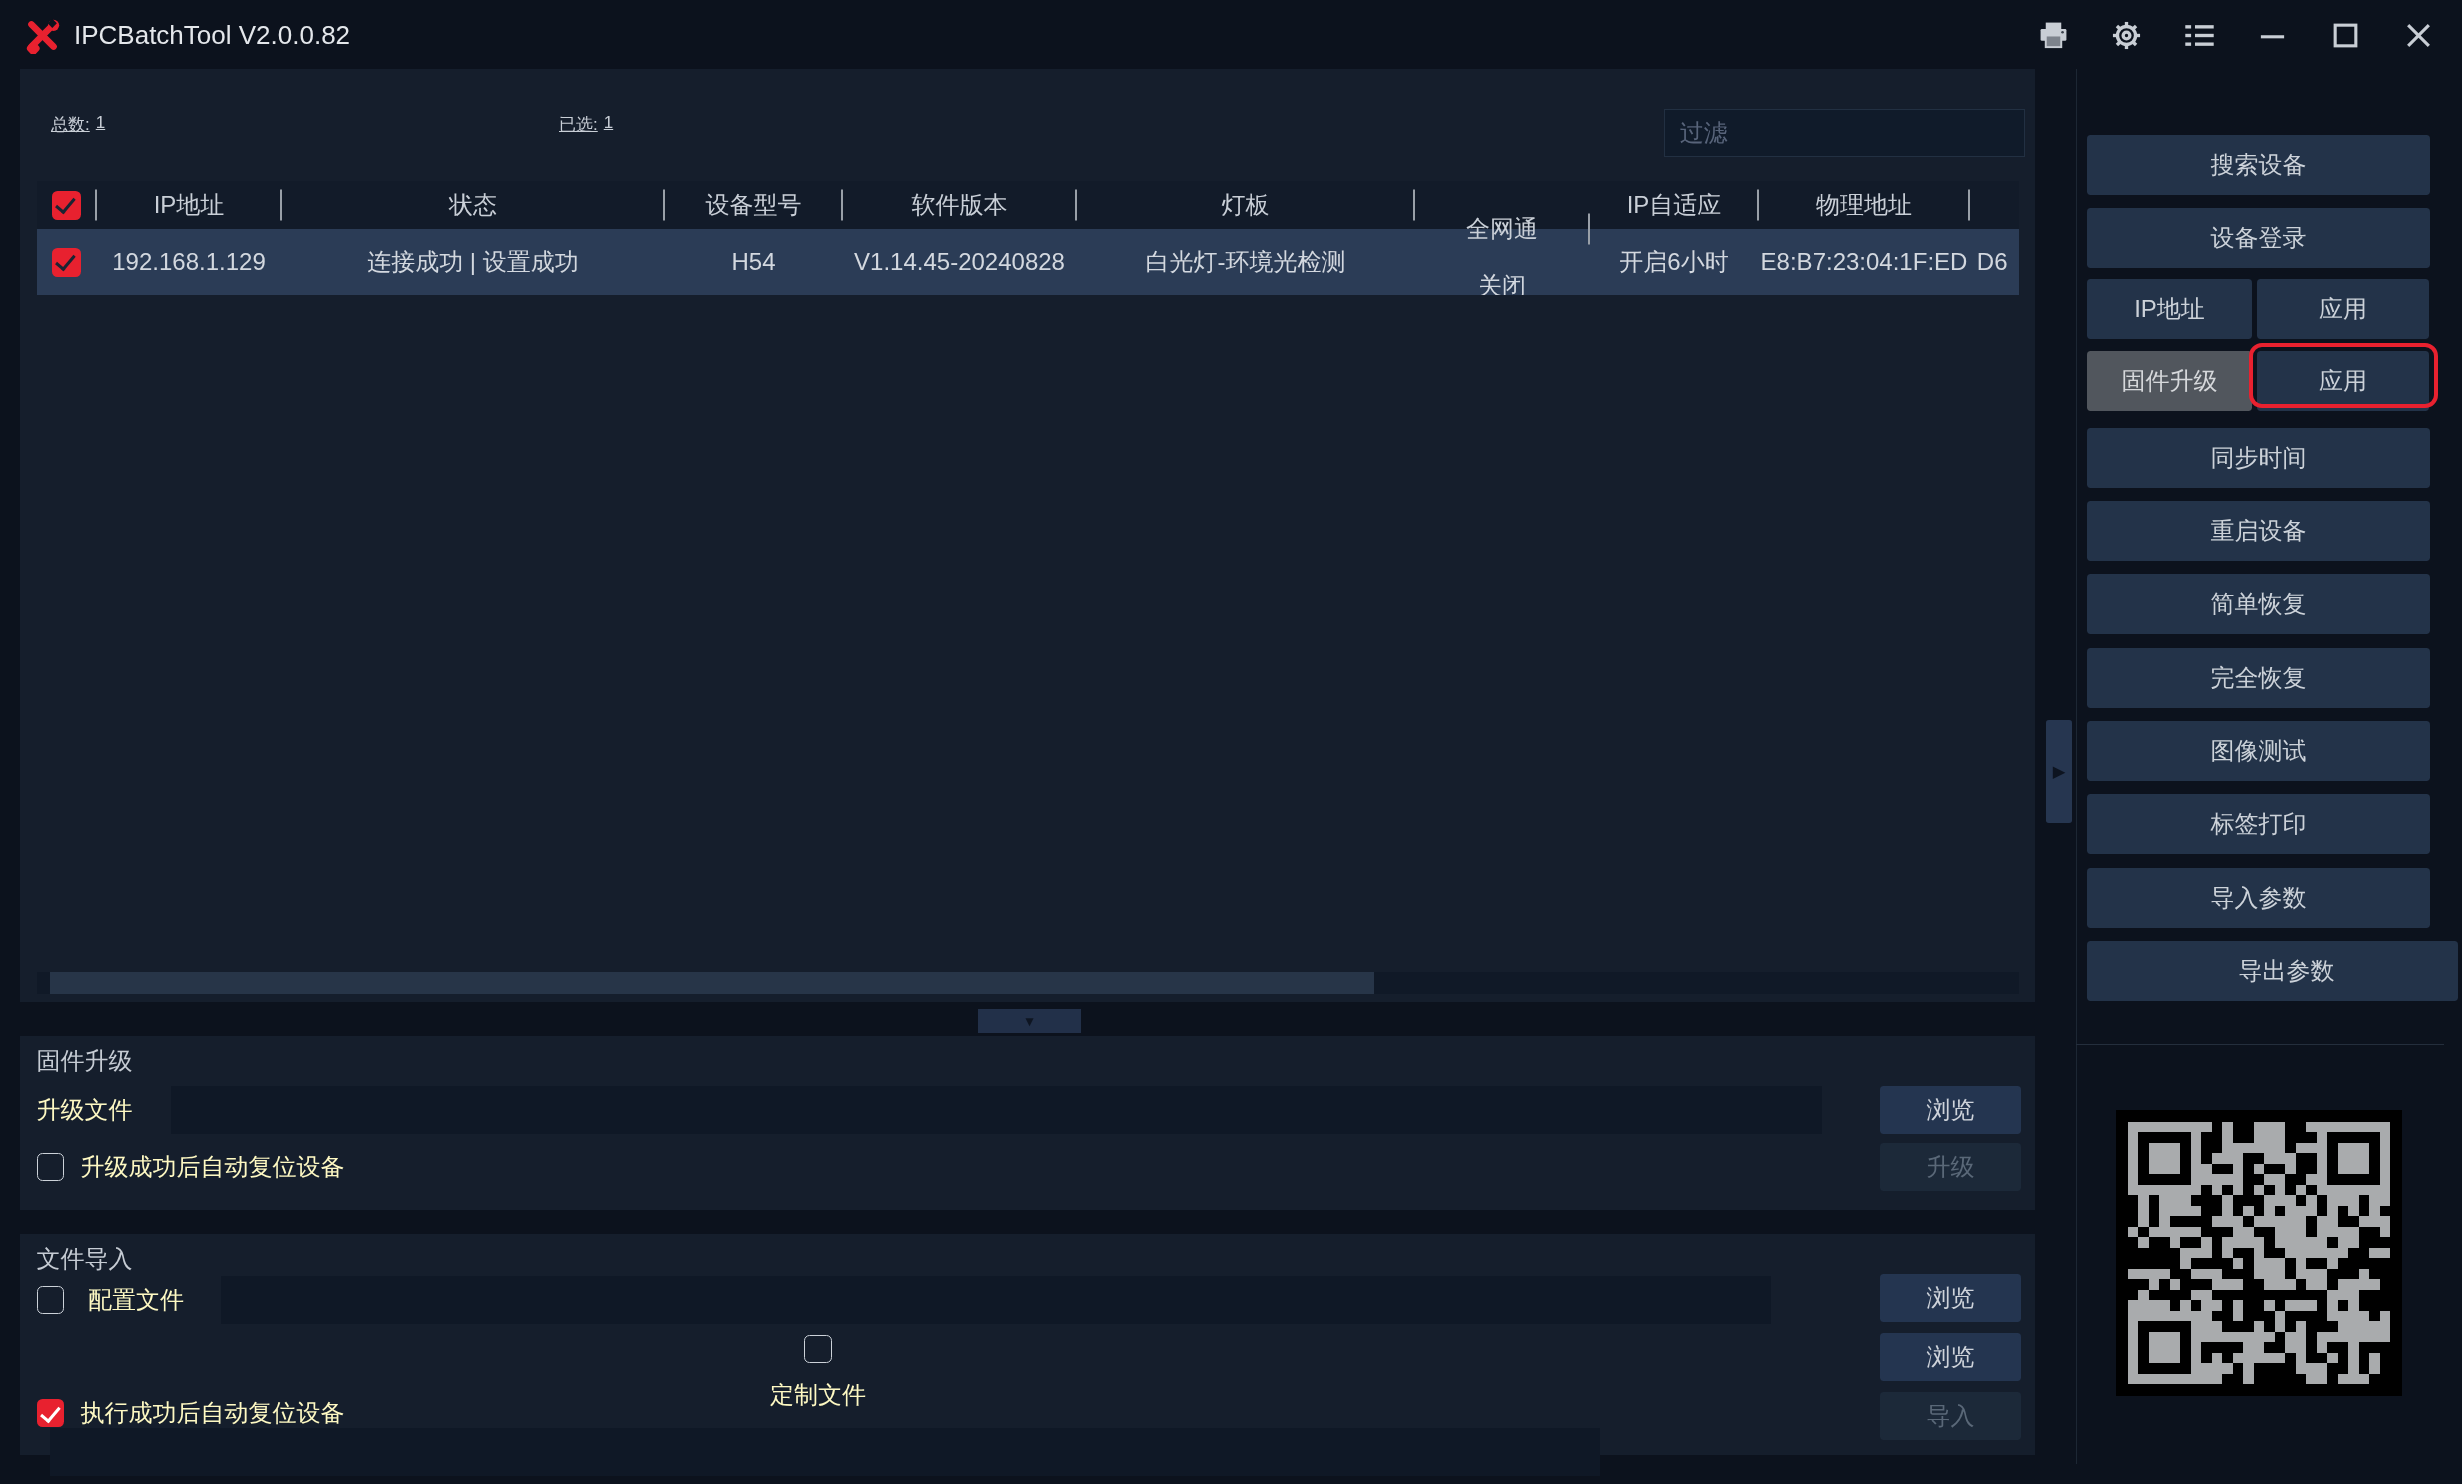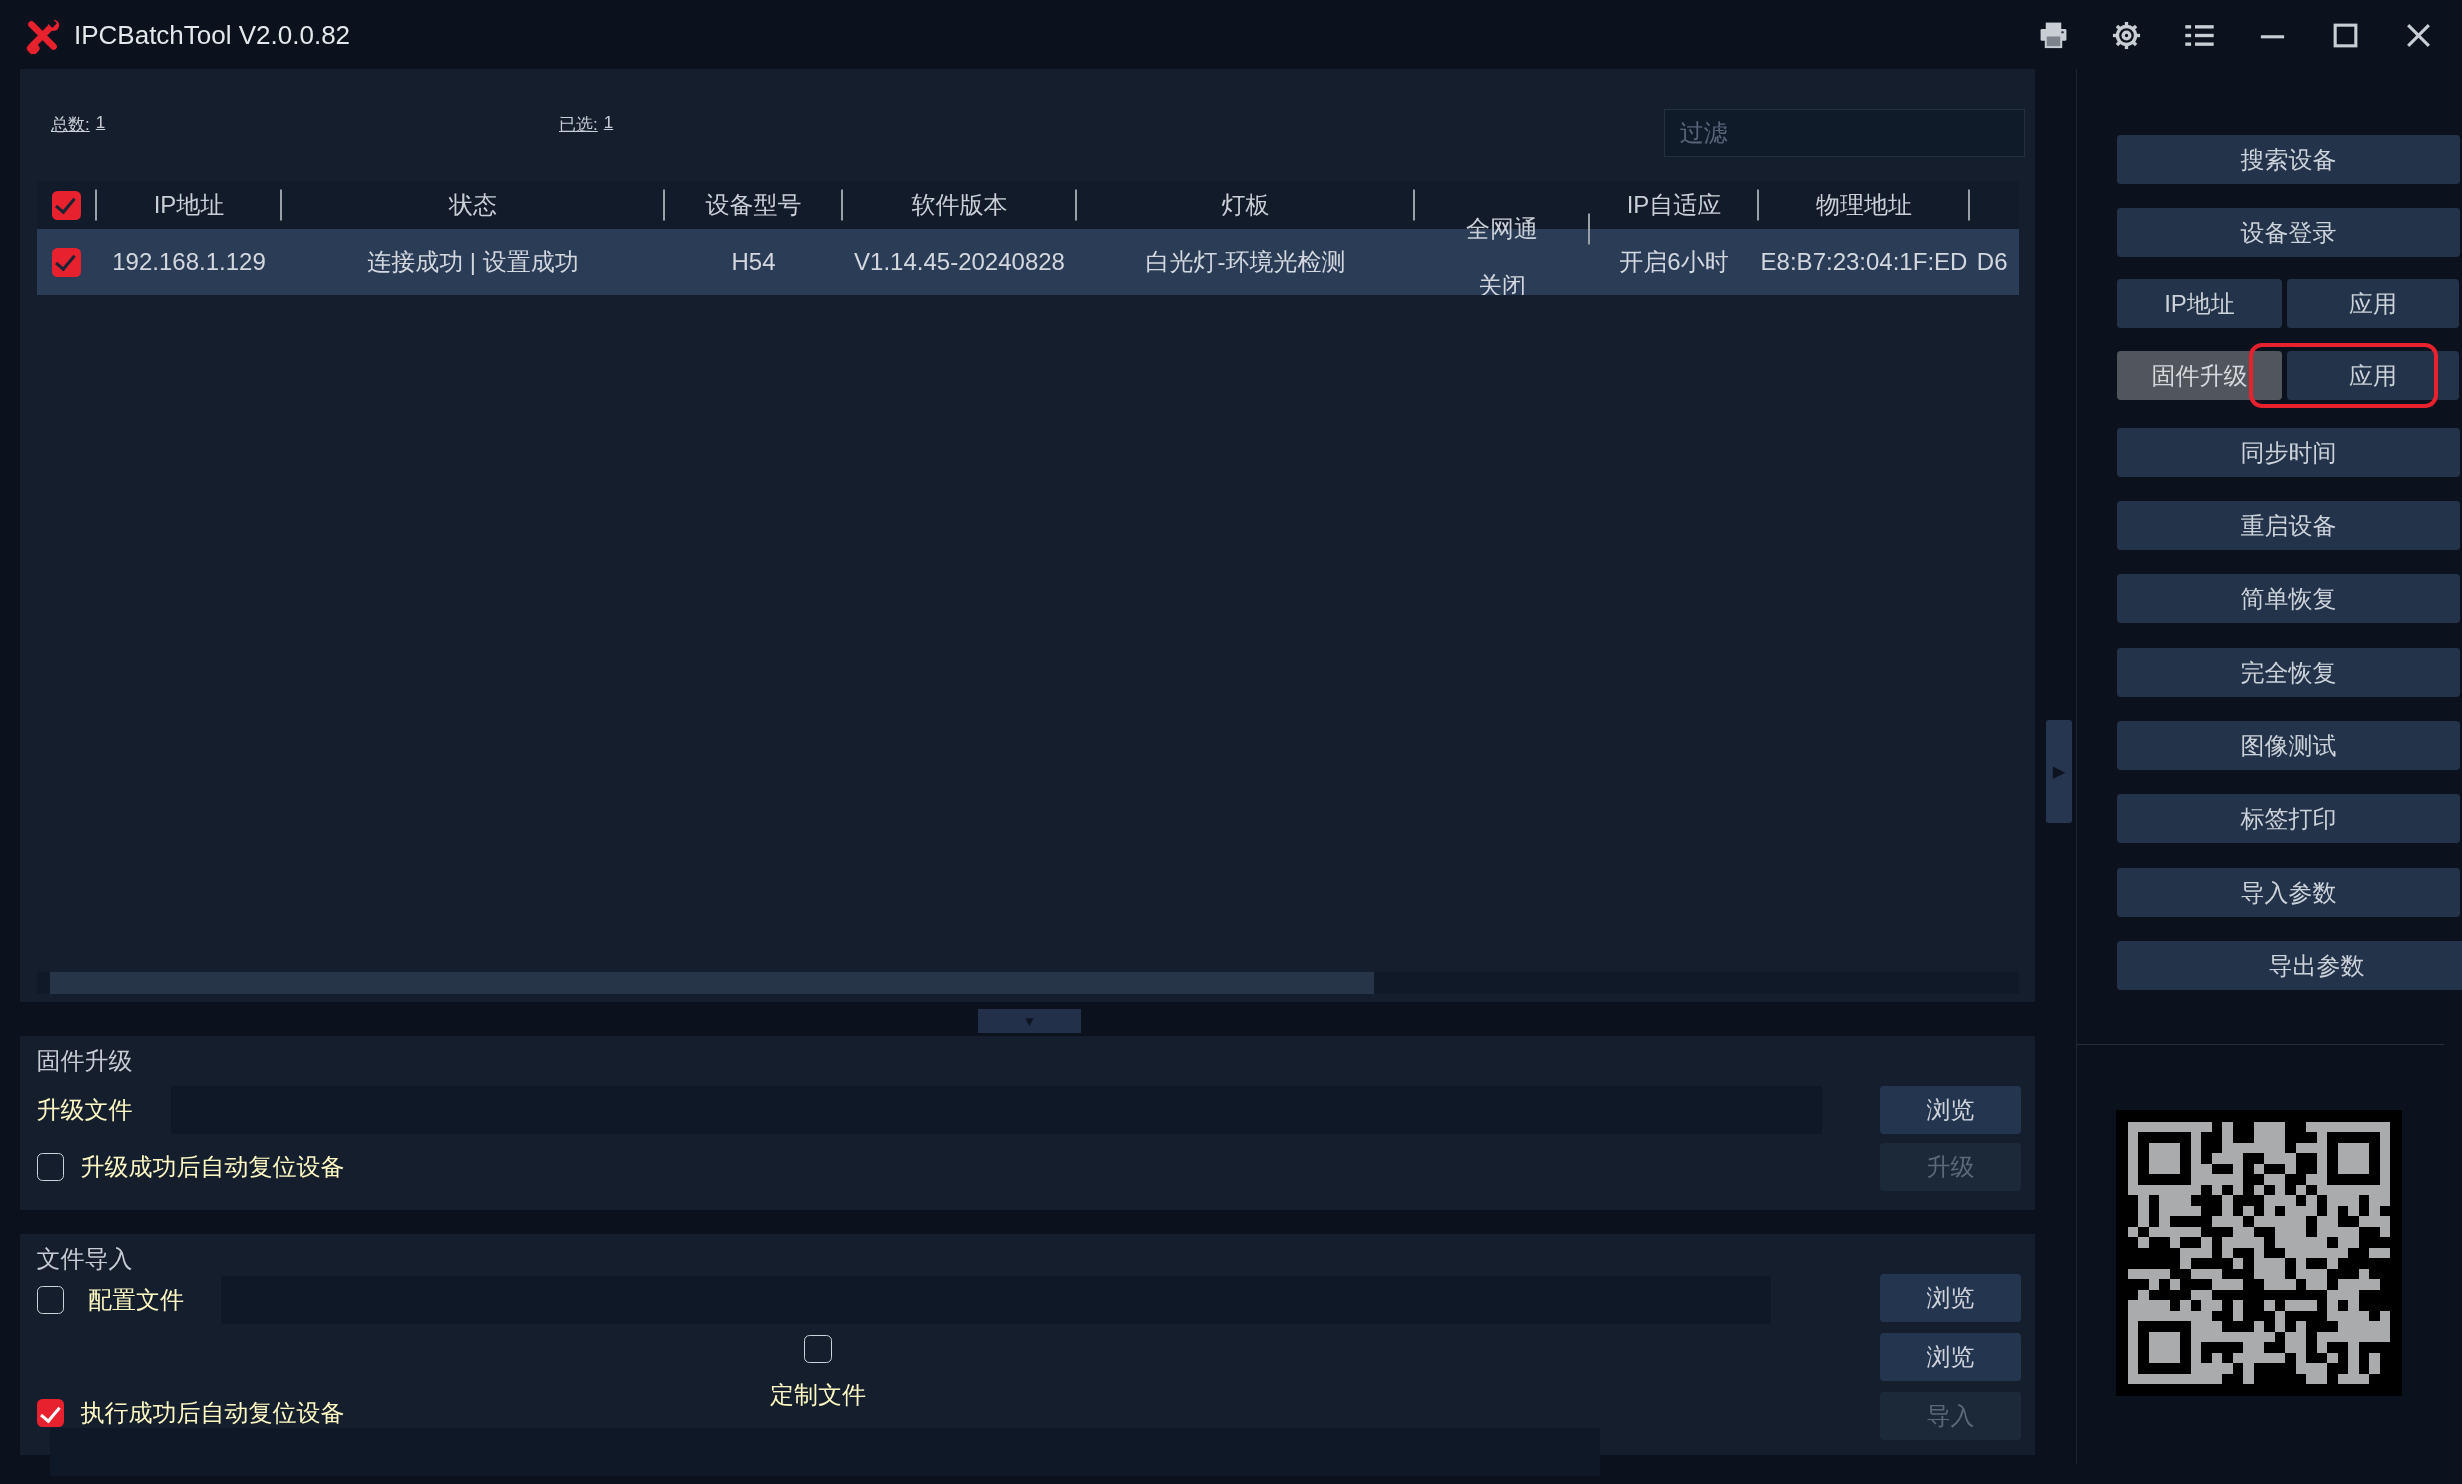--- a/index.html
+++ b/index.html
@@ -52,22 +52,22 @@
 
   
   .hscroll{position:absolute;left:16.5px;top:903px;width:1982px;height:22px;background:#101927;}
   .hthumb{position:absolute;left:13.7px;top:0;width:1324px;height:22px;background:#273548;cursor:pointer;}
   .collapse-btn{position:absolute;left:978px;top:1009px;width:103px;height:24px;background:#223049;
                 display:flex;align-items:center;justify-content:center;font-size:13.7px;color:#0e1522;cursor:pointer;}
   .splitter{position:absolute;left:2046px;top:720px;width:26px;height:103px;background:#263650;border-radius:2.7px;
             display:flex;align-items:center;justify-content:center;font-size:16.5px;color:#0d1420;cursor:pointer;}
 
   
-  .sbtn{position:absolute;left:2087px;width:343px;height:49px;background:#233349;border-radius:3.7px;
-        display:flex;align-items:center;justify-content:center;font-size:24px;color:#ccd2d9;cursor:pointer;margin-left:30px;}
+  .sbtn{position:absolute;left:2087px;width:343px;height:60px;background:#233349;border-radius:3.7px;
+        display:flex;align-items:center;justify-content:center;font-size:24px;color:#ccd2d9;cursor:pointer;}
   .sbtn.half-l{width:165px;}
   .sbtn.half-r{left:2257px;width:172px;}
   .sbtn.grey{background:#51565d;color:#d6d8db;}
   .red-ring{position:absolute;left:2249px;top:343px;width:189px;height:65px;border:4.6px solid #e8212f;
             border-radius:13px;box-sizing:border-box;pointer-events:none;}
 
   
   .section-title{position:absolute;left:16.5px;top:9.2px;font-size:24px;color:#c6ccd4;}
   .frow{position:absolute;display:flex;align-items:center;}
   .flabel{font-size:24px;color:#fef9c3;white-space:nowrap;}

